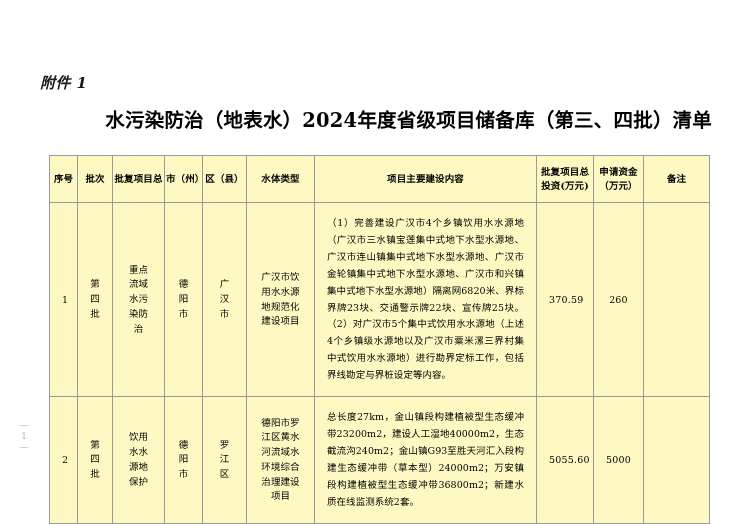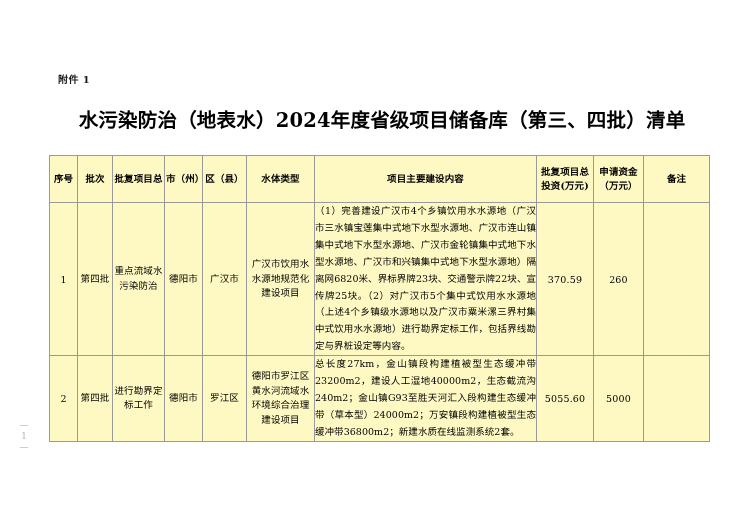--- a/index.html
+++ b/index.html
@@ -41,62 +41,63 @@
     color: #b9b9b9;
     letter-spacing: 0px;
     writing-mode: vertical-rl;
     text-orientation: upright;
     user-select: none;
   }
 
   
   .attachment-label {
     position: absolute;
-    left: 58px;
+    left: 40px;
     top: 71px;
     font-family: "DejaVu Serif", "Liberation Serif", serif;
-    font-size: 10px;
+    font-size: 15px;
     font-weight: 700;
     letter-spacing: 0.4px;
     color: #1a1a1a;
     white-space: nowrap;
+    font-style: italic;
   }
 
   
   .doc-title {
     position: absolute;
     left: 52px;
     top: 104px;
     width: 660px;
     font-family: "DejaVu Serif", "Liberation Serif", serif;
     font-size: 19.5px;
     font-weight: 700;
     letter-spacing: 0.2px;
     color: #000000;
     white-space: nowrap;
-    text-align: center;
+    text-align: right;
   }
 
   
   .table-wrap {
     position: absolute;
     left: 49px;
     top: 155px;
     width: 660px;
   }
   table.listing {
     border-collapse: collapse;
     table-layout: fixed;
     width: 660px;
     background: #fef9c3;
   }
   table.listing th,
   table.listing td {
     border: 1px solid #9a9a9a;
-    padding: 0;
+    padding: 12px;
     vertical-align: middle;
     font-family: "DejaVu Serif", "Liberation Serif", serif;
     color: #000000;
   }
   table.listing thead th {
     height: 42px;
     font-size: 9.5px;
     font-weight: 700;
     text-align: center;
     line-height: 1.45;
@@ -209,21 +210,21 @@
           <td class="c-center">广汉市</td>
           <td class="c-center">广汉市饮用水水源地规范化建设项目</td>
           <td class="c-content">（1）完善建设广汉市4个乡镇饮用水水源地（广汉市三水镇宝莲集中式地下水型水源地、广汉市连山镇集中式地下水型水源地、广汉市金轮镇集中式地下水型水源地、广汉市和兴镇集中式地下水型水源地）隔离网6820米、界标界牌23块、交通警示牌22块、宣传牌25块。（2）对广汉市5个集中式饮用水水源地（上述4个乡镇级水源地以及广汉市粟米漯三界村集中式饮用水水源地）进行勘界定标工作，包括界线勘定与界桩设定等内容。</td>
           <td class="c-num">370.59</td>
           <td class="c-num">260</td>
           <td class="c-note"></td>
         </tr>
         <tr>
           <td class="c-num">2</td>
           <td class="c-center">第四批</td>
-          <td class="c-center">进行勘界定标工作</td>
+          <td class="c-center">饮用水水源地保护</td>
           <td class="c-center">德阳市</td>
           <td class="c-center">罗江区</td>
           <td class="c-center">德阳市罗江区黄水河流域水环境综合治理建设项目</td>
           <td class="c-content">总长度27km，金山镇段构建植被型生态缓冲带23200m2，建设人工湿地40000m2，生态截流沟240m2；金山镇G93至胜天河汇入段构建生态缓冲带（草本型）24000m2；万安镇段构建植被型生态缓冲带36800m2；新建水质在线监测系统2套。</td>
           <td class="c-num">5055.60</td>
           <td class="c-num">5000</td>
           <td class="c-note"></td>
         </tr>
       </tbody>
     </table>

